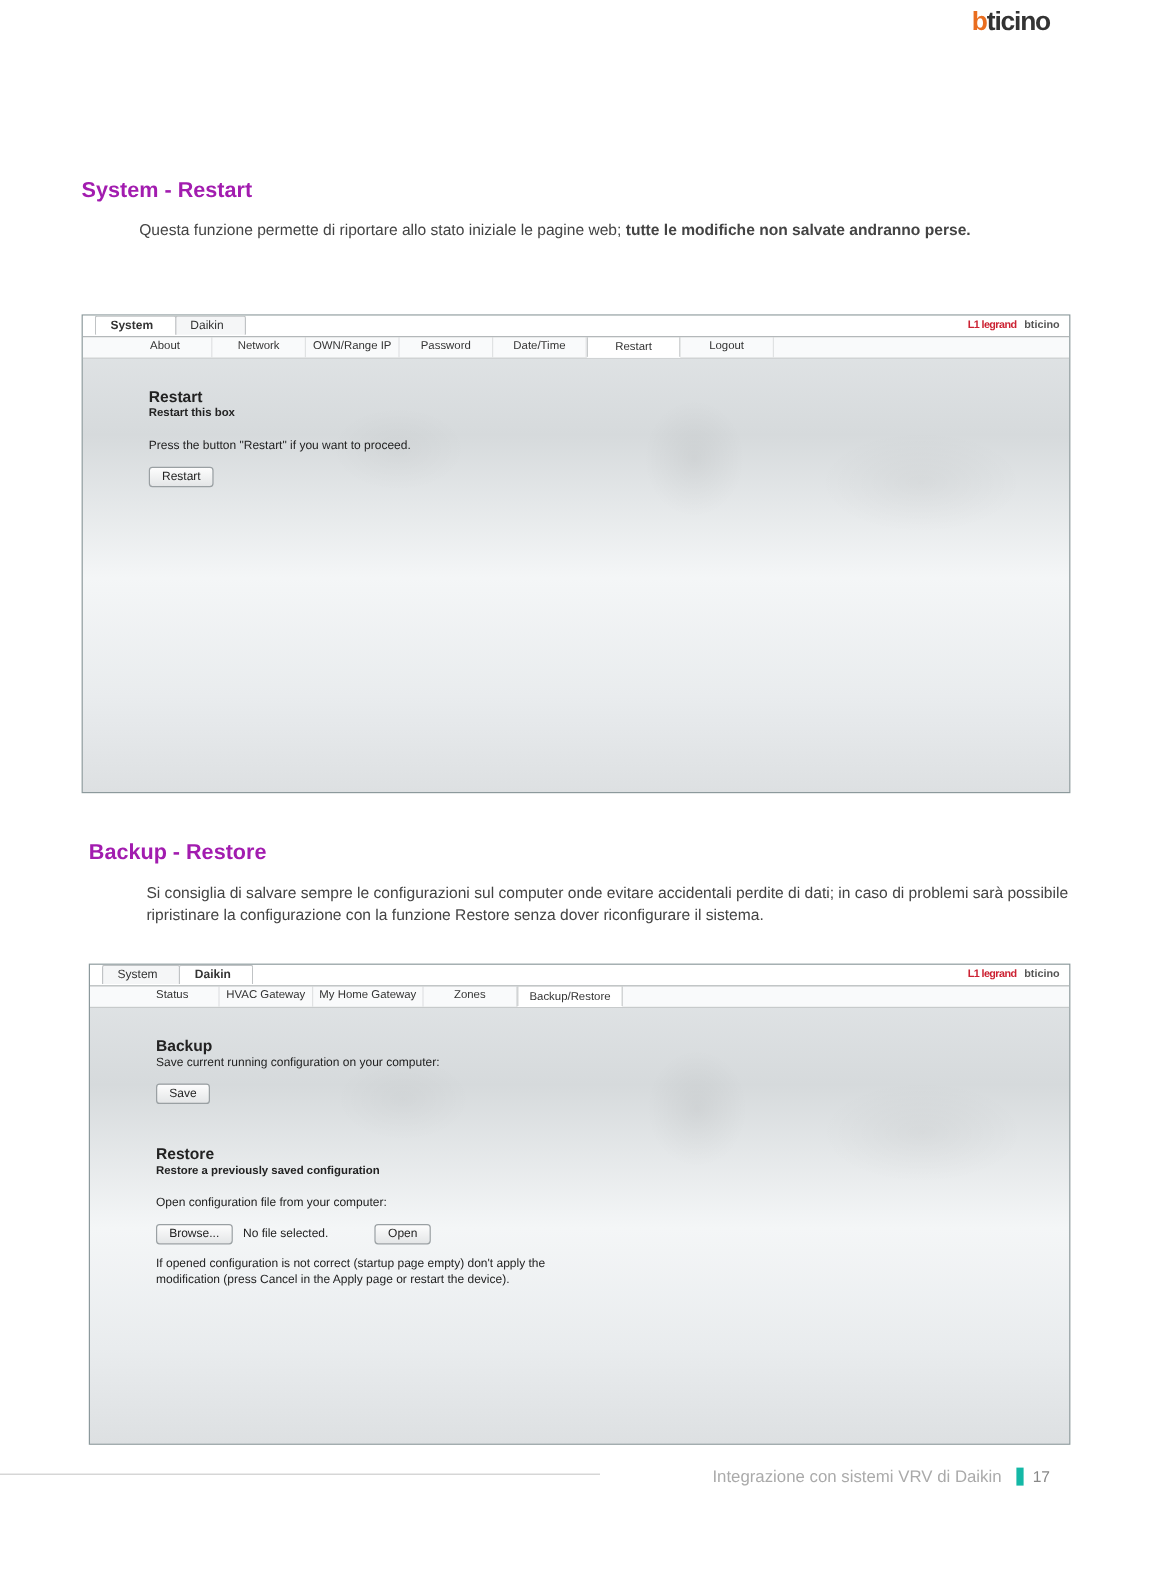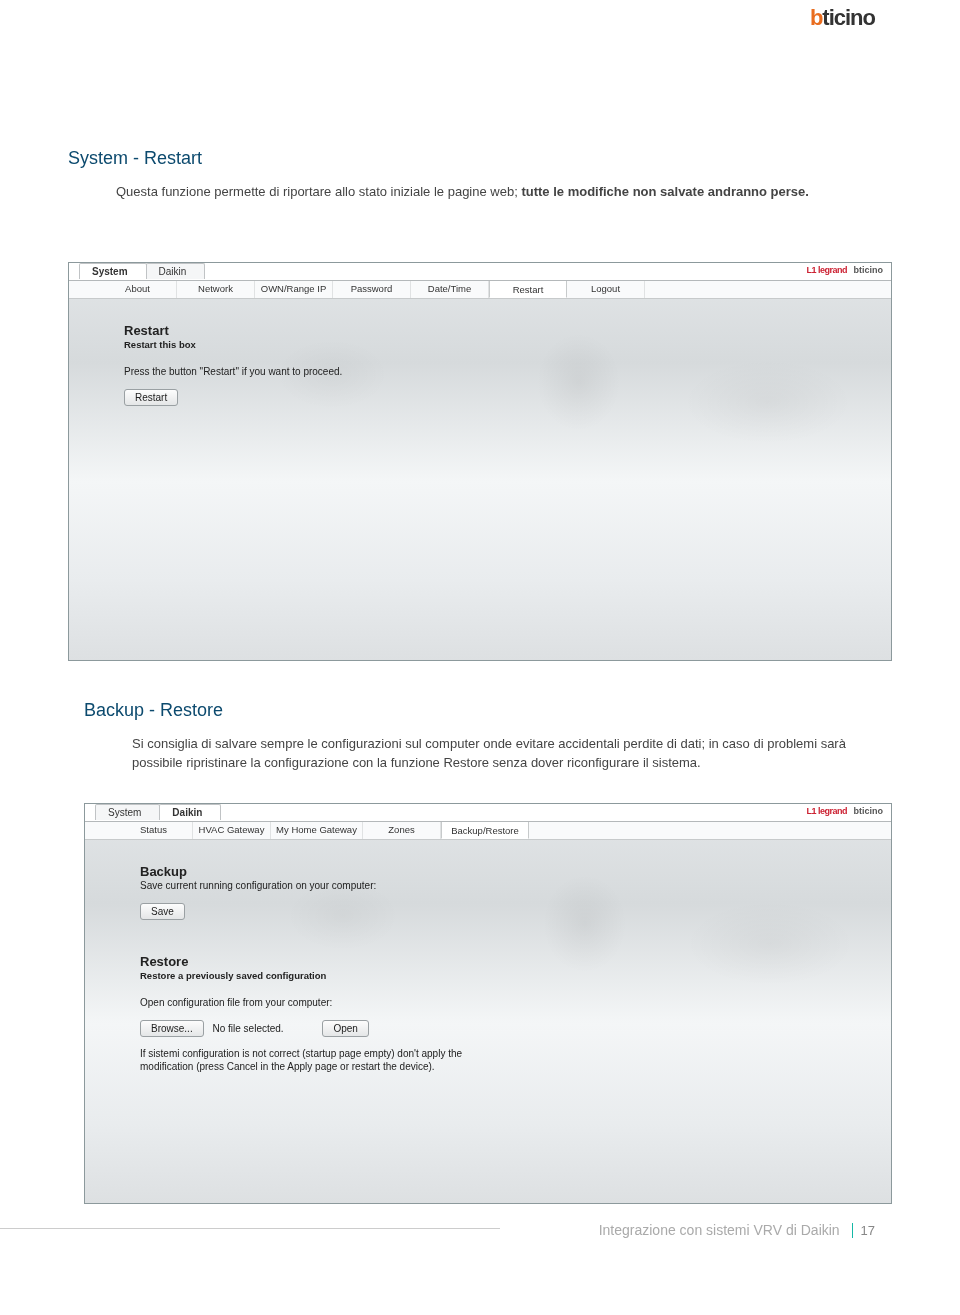--- a/index.html
+++ b/index.html
@@ -19,22 +19,22 @@
     font-weight: bold;
     letter-spacing: -1px;
   }
   .brand-logo .b1 { color: #e96d1f; display:inline-block; vertical-align:bottom;}
   .brand-logo .b2 { color: #333; }
   .content-wrap {
     padding: 0 68px;
   }
   .section-title {
     font-size: 18px;
-    color: #0c4a6e;
-    font-weight: 400;
+    color: #a21caf;
+    font-weight: 700;
     margin-bottom: 14px;
   }
   .section-desc {
     font-size: 13px;
     color: #444;
     line-height: 1.45;
     margin-bottom: 10px;
     margin-left: 48px;
   }
   .section-desc .bold { font-weight: 600; }
@@ -143,28 +143,28 @@
     top: 6px;
   }
   .footer-text {
     position: absolute;
     right: 85px;
     font-size: 14px;
     color: #aaa;
   }
   .footer-page {
     display: inline-block;
-    border-left: 1px solid #14b8a6;
+    border-left: 6px solid #14b8a6;
     padding-left: 8px;
     margin-left: 8px;
     color: #888;
     font-size: 13px;
   }
   .sec1-anchor { position: absolute; top: 148px; left:0; right:0; }
-  .sec2-anchor { position: absolute; top: 700px; left:16px; right:0; }
+  .sec2-anchor { position: absolute; top: 700px; left:6px; right:0; }
 </style>
 </head>
 <body>
 
 <div class="brand-logo">
   <span class="b1">b</span><span class="b2">ticino</span>
 </div>
 
 <div class="sec1-anchor">
   <div class="content-wrap">
@@ -232,21 +232,21 @@
         <div style="height:34px"></div>
 
         <h3>Restore</h3>
         <div class="subt">Restore a previously saved configuration</div>
         <div class="line">Open configuration file from your computer:</div>
         <div style="margin-bottom:10px">
           <span class="ui-btn">Browse...</span>
           <span class="filelabel">No file selected.</span>
           <span class="ui-btn" style="margin-left:30px">Open</span>
         </div>
-        <div class="line" style="max-width:340px;line-height:1.3">If sistemi configuration is not correct (startup page empty) don't apply the modification (press Cancel in the Apply page or restart the device).</div>
+        <div class="line" style="max-width:340px;line-height:1.3">If opened configuration is not correct (startup page empty) don't apply the modification (press Cancel in the Apply page or restart the device).</div>
       </div>
     </div>
   </div>
 </div>
 
 <div class="footer">
   <div class="footer-line"></div>
   <div class="footer-text">
     <span>Integrazione con sistemi VRV di Daikin</span>
     <span class="footer-page">17</span>

